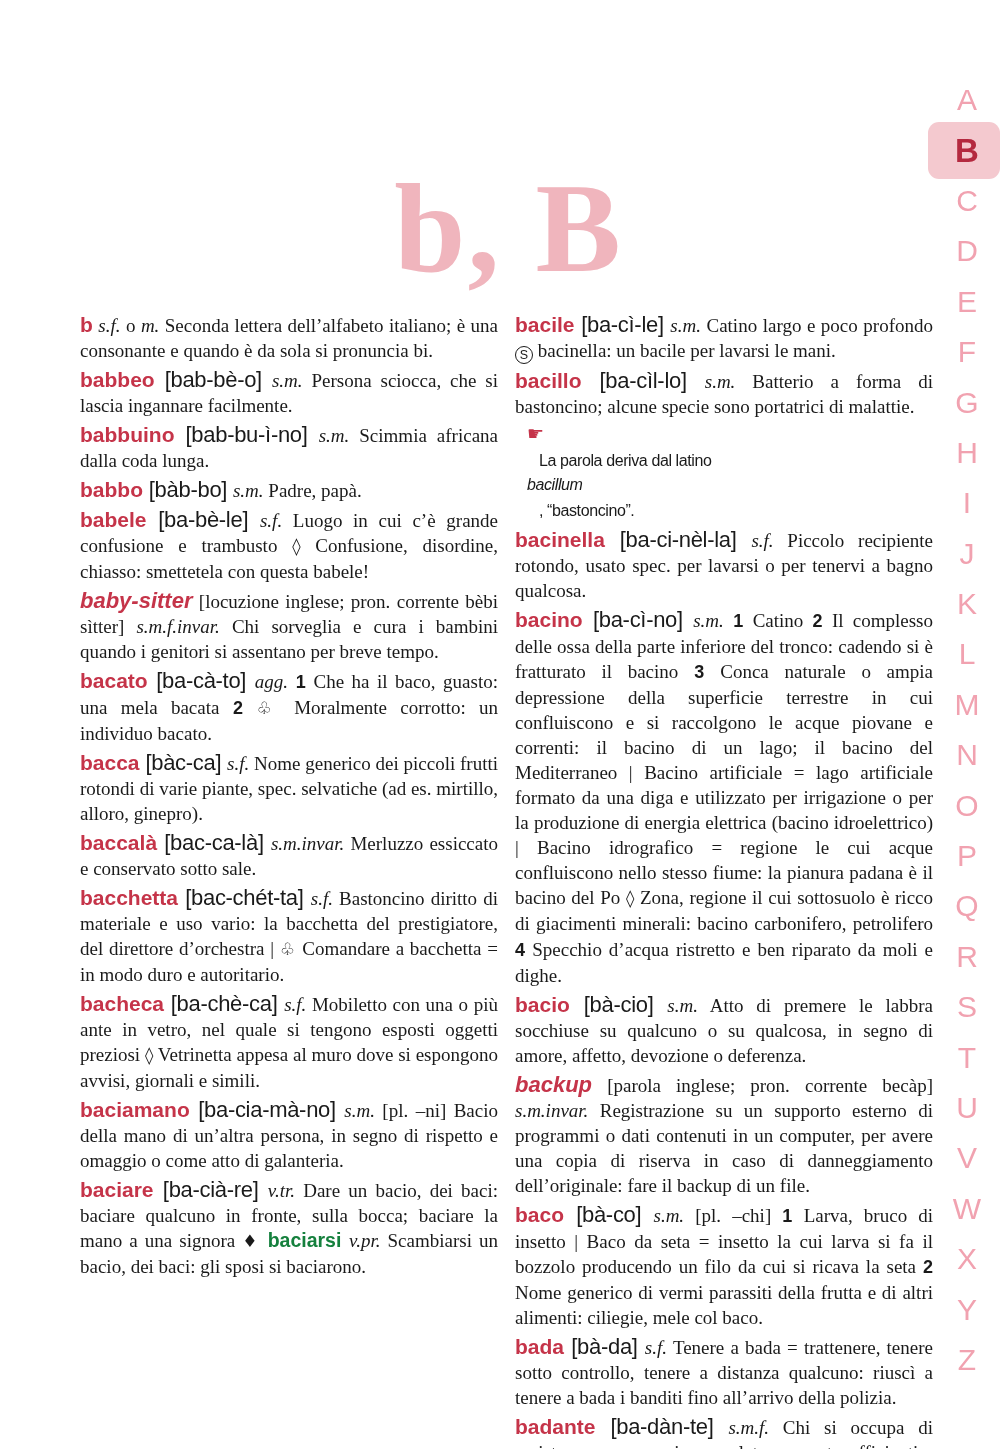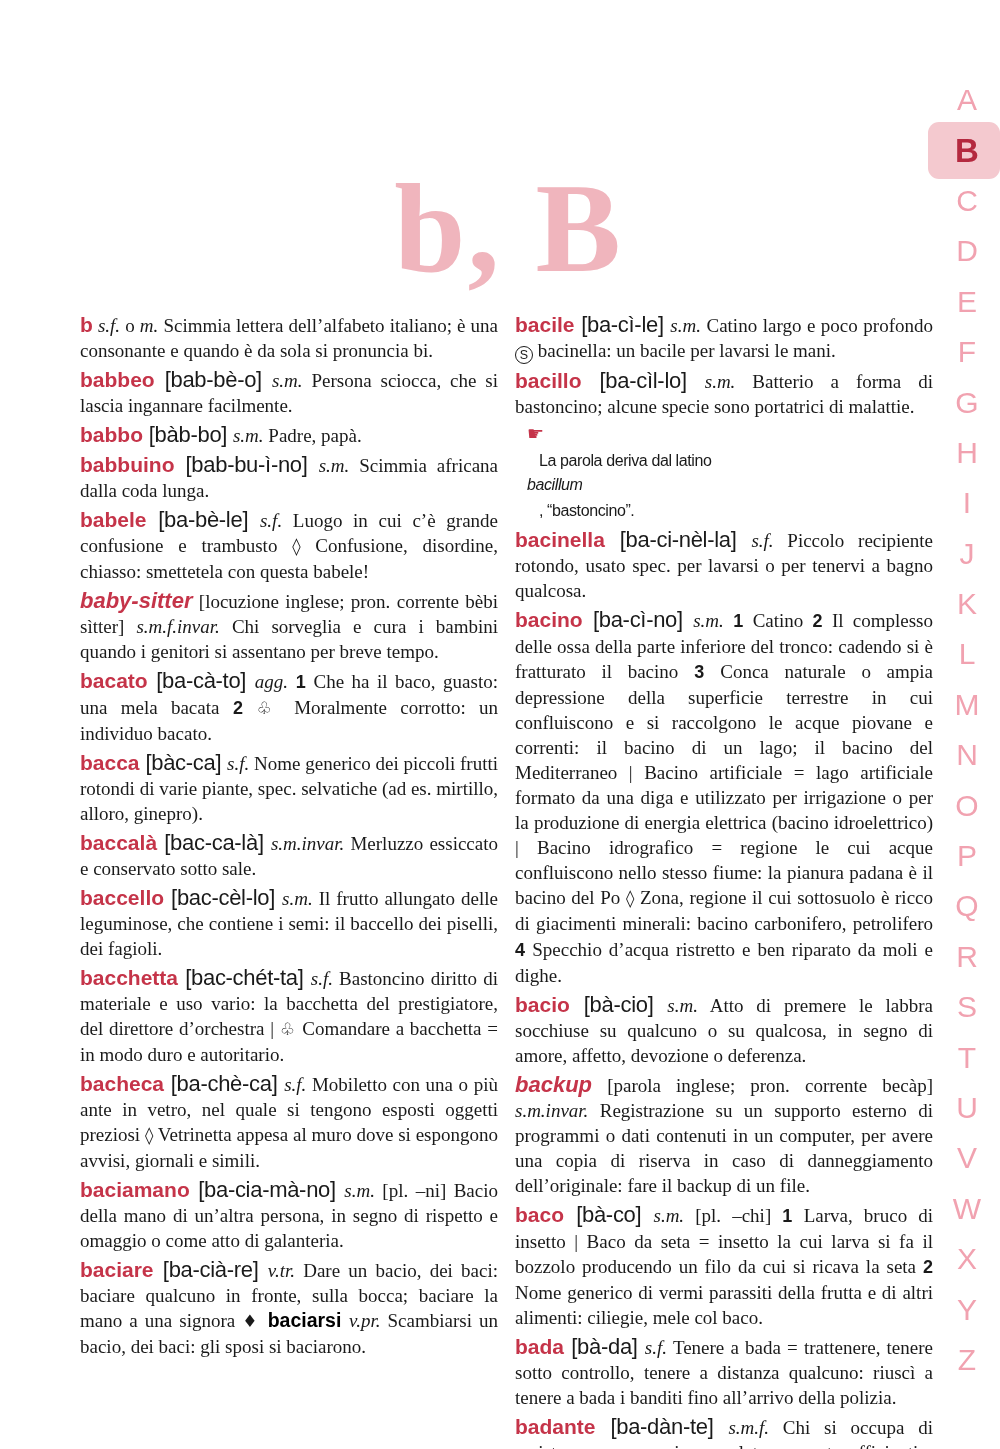--- a/index.html
+++ b/index.html
@@ -15,21 +15,21 @@
   .col {
     position:absolute; top:312px; width:418px;
     font-size:19px; line-height:25px; text-align:justify;
   }
   .col-left  { left:80px; }
   .col-right { left:515px; }
   .entry { margin:0 0 4px 0; }
   
   .hw  { font-family:"Liberation Sans", sans-serif; font-weight:bold; color:#c53449; font-size:21px; }
   .hwi { font-family:"Liberation Sans", sans-serif; font-weight:bold; font-style:italic; color:#c53449; font-size:22px; }
-  .bhw { font-family:"Liberation Sans", sans-serif; font-weight:bold; color:#000000; font-size:19.5px;margin-top:20px; }
+  .bhw { font-family:"Liberation Sans", sans-serif; font-weight:bold; color:#15803d; font-size:19.5px;margin-top:20px; }
   .pr  { font-family:"Liberation Sans", sans-serif; font-size:22px; letter-spacing:-0.3px; }
   .pos { font-style:italic;margin-top:36px; }
   .def { }
   .ex  { }
   .num { font-family:"Liberation Sans", sans-serif; font-weight:bold; font-size:18px; }
   .loz, .fig, .dia { font-family:"DejaVu Sans", sans-serif; font-size:17px; }
   .syn {
     display:inline-block; width:16px; height:16px; border:1.3px solid #1a1a1a;
     border-radius:50%; text-align:center; line-height:16px; vertical-align:-2px;
     font-family:"Liberation Sans", sans-serif; font-size:12.5px; font-style:normal;
@@ -53,30 +53,29 @@
     content:""; position:absolute; left:-6px; right:0; top:-3px; bottom:-3px;
     background:#f4c9cf; border-radius:11px; z-index:0;
   }
 </style>
 </head>
 <body>
 
 <div class="page">
   <h1 class="title">b, B</h1>
   <div class="col col-left">
-      <p class="entry"><span class="hw">b</span><span class="def"> </span><span class="pos">s.f.</span><span class="def"> o </span><span class="pos">m.</span><span class="def"> Scimmia lettera dell’alfabeto italiano; è una consonante e quando è da sola si pronuncia </span><span class="ex">bi</span><span class="def">.</span></p>
+      <p class="entry"><span class="hw">b</span><span class="def"> </span><span class="pos">s.f.</span><span class="def"> o </span><span class="pos">m.</span><span class="def"> Seconda lettera dell’alfabeto italiano; è una consonante e quando è da sola si pronuncia </span><span class="ex">bi</span><span class="def">.</span></p>
       <p class="entry"><span class="hw">babbeo</span><span class="pr"> [bab-bè-o] </span><span class="pos">s.m.</span><span class="def"> Persona sciocca, che si lascia ingannare facilmente.</span></p>
+      <p class="entry"><span class="hw">babbuino</span><span class="pr"> [bab-bu-ì-no] </span><span class="pos">s.m.</span><span class="def"> Scimmia africana dalla coda lunga.</span></p>
       <p class="entry"><span class="hw">babbo</span><span class="pr"> [bàb-bo] </span><span class="pos">s.m.</span><span class="def"> Padre, papà.</span></p>
-      <p class="entry"><span class="hw">babbuino</span><span class="pr"> [bab-bu-ì-no] </span><span class="pos">s.m.</span><span class="def"> Scimmia africana dalla coda lunga.</span></p>
       <p class="entry"><span class="hw">babele</span><span class="pr"> [ba-bè-le] </span><span class="pos">s.f.</span><span class="def"> Luogo in cui c’è grande confusione e trambusto </span><span class="loz">◊</span><span class="def"> Confusione, disordine, chiasso: </span><span class="ex">smettetela con questa babele!</span></p>
       <p class="entry"><span class="hwi">baby-sitter</span><span class="def"> [locuzione inglese; pron. corrente </span><span class="ex">bèbi sìtter</span><span class="def">] </span><span class="pos">s.m.f.invar.</span><span class="def"> Chi sorveglia e cura i bambini quando i genitori si assentano per breve tempo.</span></p>
       <p class="entry"><span class="hw">bacato</span><span class="pr"> [ba-cà-to] </span><span class="pos">agg.</span><span class="num"> 1 </span><span class="def">Che ha il baco, guasto: </span><span class="ex">una mela bacata</span><span class="num"> 2 </span><span class="fig">♧ </span><span class="def">Moralmente corrotto: </span><span class="ex">un individuo bacato</span><span class="def">.</span></p>
       <p class="entry"><span class="hw">bacca</span><span class="pr"> [bàc-ca] </span><span class="pos">s.f.</span><span class="def"> Nome generico dei piccoli frutti rotondi di varie piante, spec. selvatiche (ad es. mirtillo, alloro, ginepro).</span></p>
       <p class="entry"><span class="hw">baccalà</span><span class="pr"> [bac-ca-là] </span><span class="pos">s.m.invar.</span><span class="def"> Merluzzo essiccato e conservato sotto sale.</span></p>
-      <p class="entry"><span class="hw">baccello</span><span class="pr"> [bac-cèl-lo] </span><span class="pos">s.m.</span><span class="def"> Il frutto allungato delle leguminose, che contiene i semi: </span><span class="ex">il baccello dei piselli, dei fagioli</span><span class="def">.</span></p>
       <p class="entry"><span class="hw">bacchetta</span><span class="pr"> [bac-chét-ta] </span><span class="pos">s.f.</span><span class="def"> Bastoncino diritto di materiale e uso vario: </span><span class="ex">la bacchetta del prestigiatore, del direttore d’orchestra</span><span class="def"> | </span><span class="fig">♧ </span><span class="ex">Comandare a bacchetta</span><span class="def"> = in modo duro e autoritario.</span></p>
       <p class="entry"><span class="hw">bacheca</span><span class="pr"> [ba-chè-ca] </span><span class="pos">s.f.</span><span class="def"> Mobiletto con una o più ante in vetro, nel quale si tengono esposti oggetti preziosi </span><span class="loz">◊</span><span class="def"> Vetrinetta appesa al muro dove si espongono avvisi, giornali e simili.</span></p>
       <p class="entry"><span class="hw">baciamano</span><span class="pr"> [ba-cia-mà-no] </span><span class="pos">s.m.</span><span class="def"> [pl. </span><span class="ex">–ni</span><span class="def">] Bacio della mano di un’altra persona, in segno di rispetto e omaggio o come atto di galanteria.</span></p>
       <p class="entry"><span class="hw">baciare</span><span class="pr"> [ba-cià-re] </span><span class="pos">v.tr.</span><span class="def"> Dare un bacio, dei baci: </span><span class="ex">baciare qualcuno in fronte, sulla bocca</span><span class="def">; </span><span class="ex">baciare la mano a una signora</span><span class="def"> </span><span class="dia">♦</span><span class="bhw"> baciarsi </span><span class="pos">v.pr.</span><span class="def"> Scambiarsi un bacio, dei baci: </span><span class="ex">gli sposi si baciarono</span><span class="def">.</span></p>
     </div>
   <div class="col col-right">
       <p class="entry"><span class="hw">bacile</span><span class="pr"> [ba-cì-le] </span><span class="pos">s.m.</span><span class="def"> Catino largo e poco profondo </span><span class="syn">S</span><span class="def"> bacinella: </span><span class="ex">un bacile per lavarsi le mani</span><span class="def">.</span></p>
       <p class="entry"><span class="hw">bacillo</span><span class="pr"> [ba-cìl-lo] </span><span class="pos">s.m.</span><span class="def"> Batterio a forma di bastoncino; alcune specie sono portatrici di malattie.</span><span class="note"><span class="hand">☛</span><span class="note">La parola deriva dal latino </span><span class="notei">bacillum</span><span class="note">, “bastoncino”.</span></span></p>
       <p class="entry"><span class="hw">bacinella</span><span class="pr"> [ba-ci-nèl-la] </span><span class="pos">s.f.</span><span class="def"> Piccolo recipiente rotondo, usato spec. per lavarsi o per tenervi a bagno qualcosa.</span></p>
       <p class="entry"><span class="hw">bacino</span><span class="pr"> [ba-cì-no] </span><span class="pos">s.m.</span><span class="num"> 1 </span><span class="def">Catino </span><span class="num">2 </span><span class="def">Il complesso delle ossa della parte inferiore del tronco: </span><span class="ex">cadendo si è fratturato il bacino</span><span class="num"> 3 </span><span class="def">Conca naturale o ampia depressione della superficie terrestre in cui confluiscono e si raccolgono le acque piovane e correnti: </span><span class="ex">il bacino di un lago</span><span class="def">; </span><span class="ex">il bacino del Mediterraneo</span><span class="def"> | </span><span class="ex">Bacino artificiale</span><span class="def"> = lago artificiale formato da una diga e utilizzato per irrigazione o per la produzione di energia elettrica (</span><span class="ex">bacino idroelettrico</span><span class="def">) | </span><span class="ex">Bacino idrografico</span><span class="def"> = regione le cui acque confluiscono nello stesso fiume: </span><span class="ex">la pianura padana è il bacino del Po</span><span class="def"> </span><span class="loz">◊</span><span class="def"> Zona, regione il cui sottosuolo è ricco di giacimenti minerali: </span><span class="ex">bacino carbonifero, petrolifero</span><span class="num"> 4 </span><span class="def">Specchio d’acqua ristretto e ben riparato da moli e dighe.</span></p>

